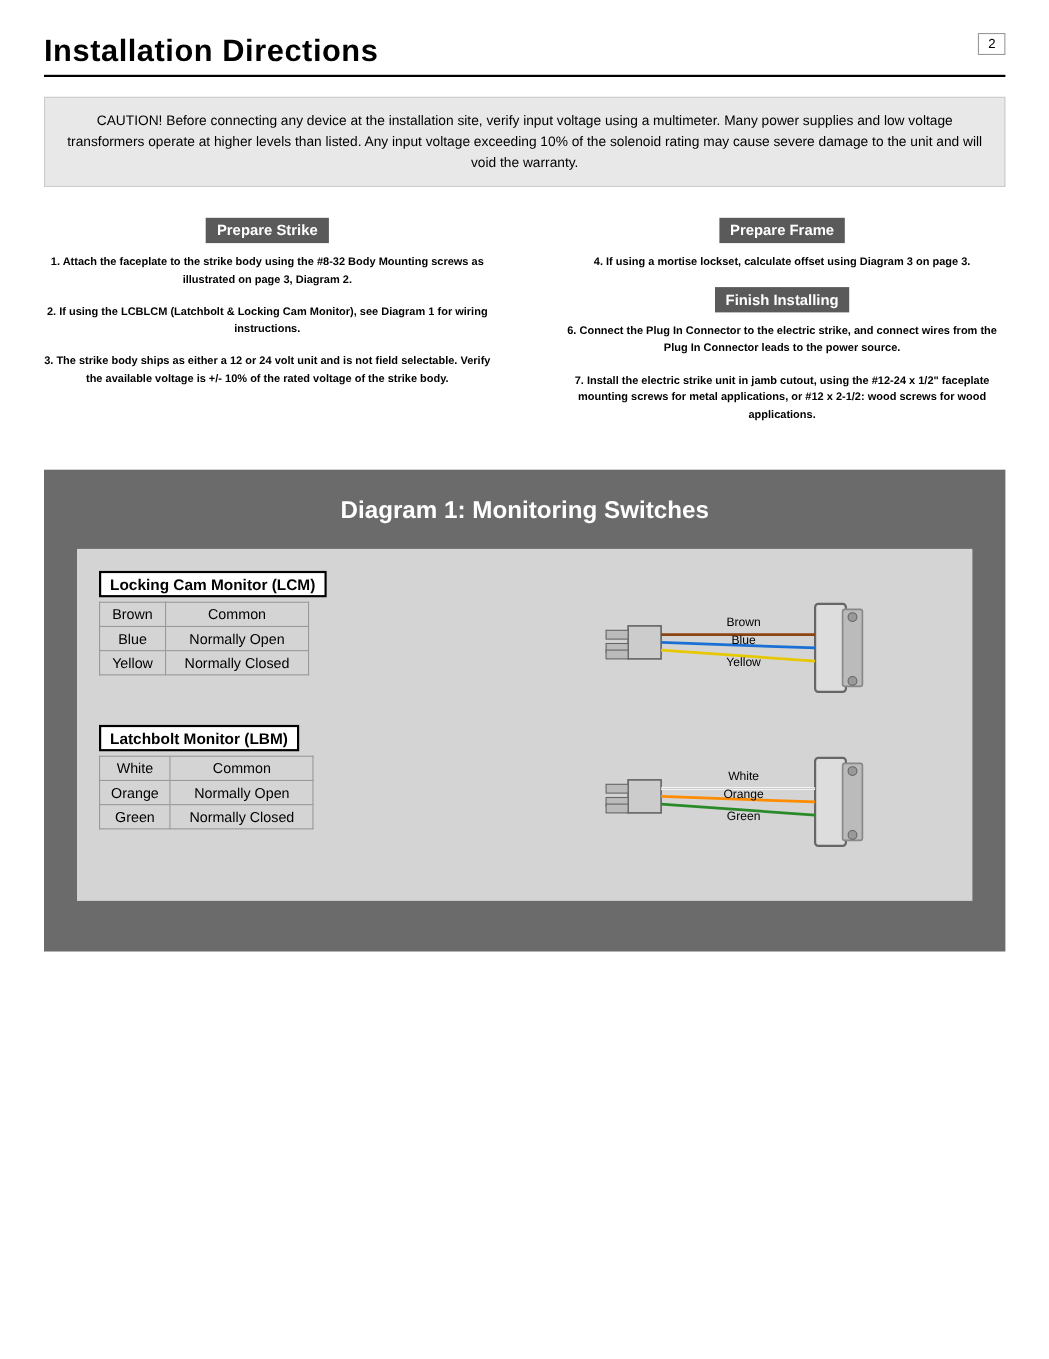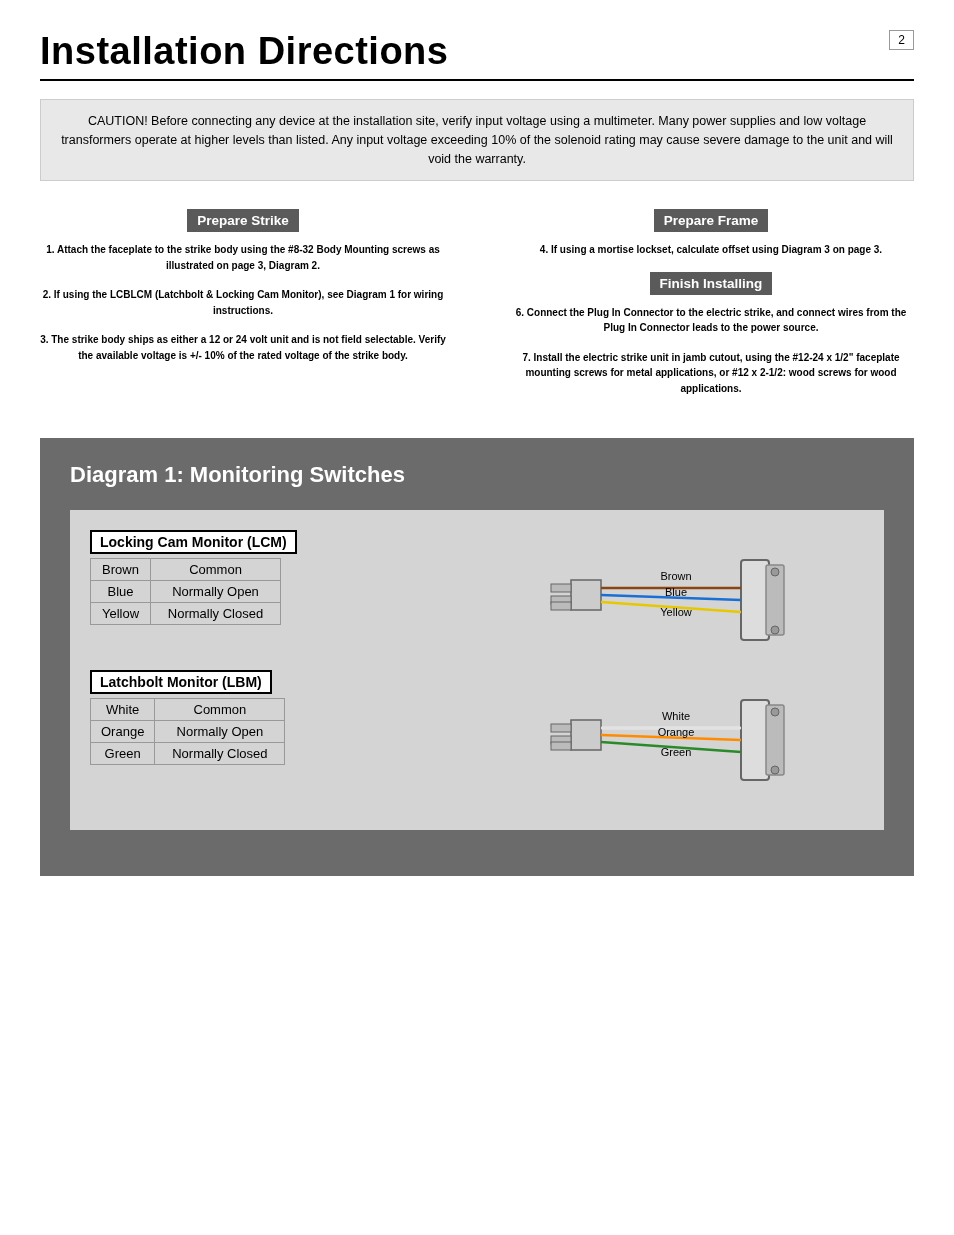--- a/index.html
+++ b/index.html
@@ -19,21 +19,21 @@
     }
     .page-number {
       position: absolute;
       top: 30px;
       right: 40px;
       border: 1px solid #999;
       padding: 2px 8px;
       font-size: 12px;
     }
     .title {
-      font-size: 38px;
+      font-size: 28px;
       font-weight: bold;
       border-bottom: 2px solid #000;
       padding-bottom: 6px;
       margin-bottom: 18px;
       letter-spacing: 0.5px;
     }
     .caution-box {
       background: #e8e8e8;
       border: 1px solid #ccc;
       padding: 12px 16px;
@@ -71,21 +71,21 @@
     }
     .instruction-list li strong {
       font-weight: bold;
     }
     .diagram-section {
       background: #6b6b6b;
       padding: 24px 30px 30px 30px;
       margin-top: 10px;
     }
     .diagram-title {
-      text-align: left;
+      text-align: center;
       color: #fff;
       font-size: 22px;
       font-weight: bold;
       margin-bottom: 22px;
     }
     .diagram-inner {
       background: #d4d4d4;
       padding: 20px 20px 20px 20px;
       margin-bottom: 16px;
     }

